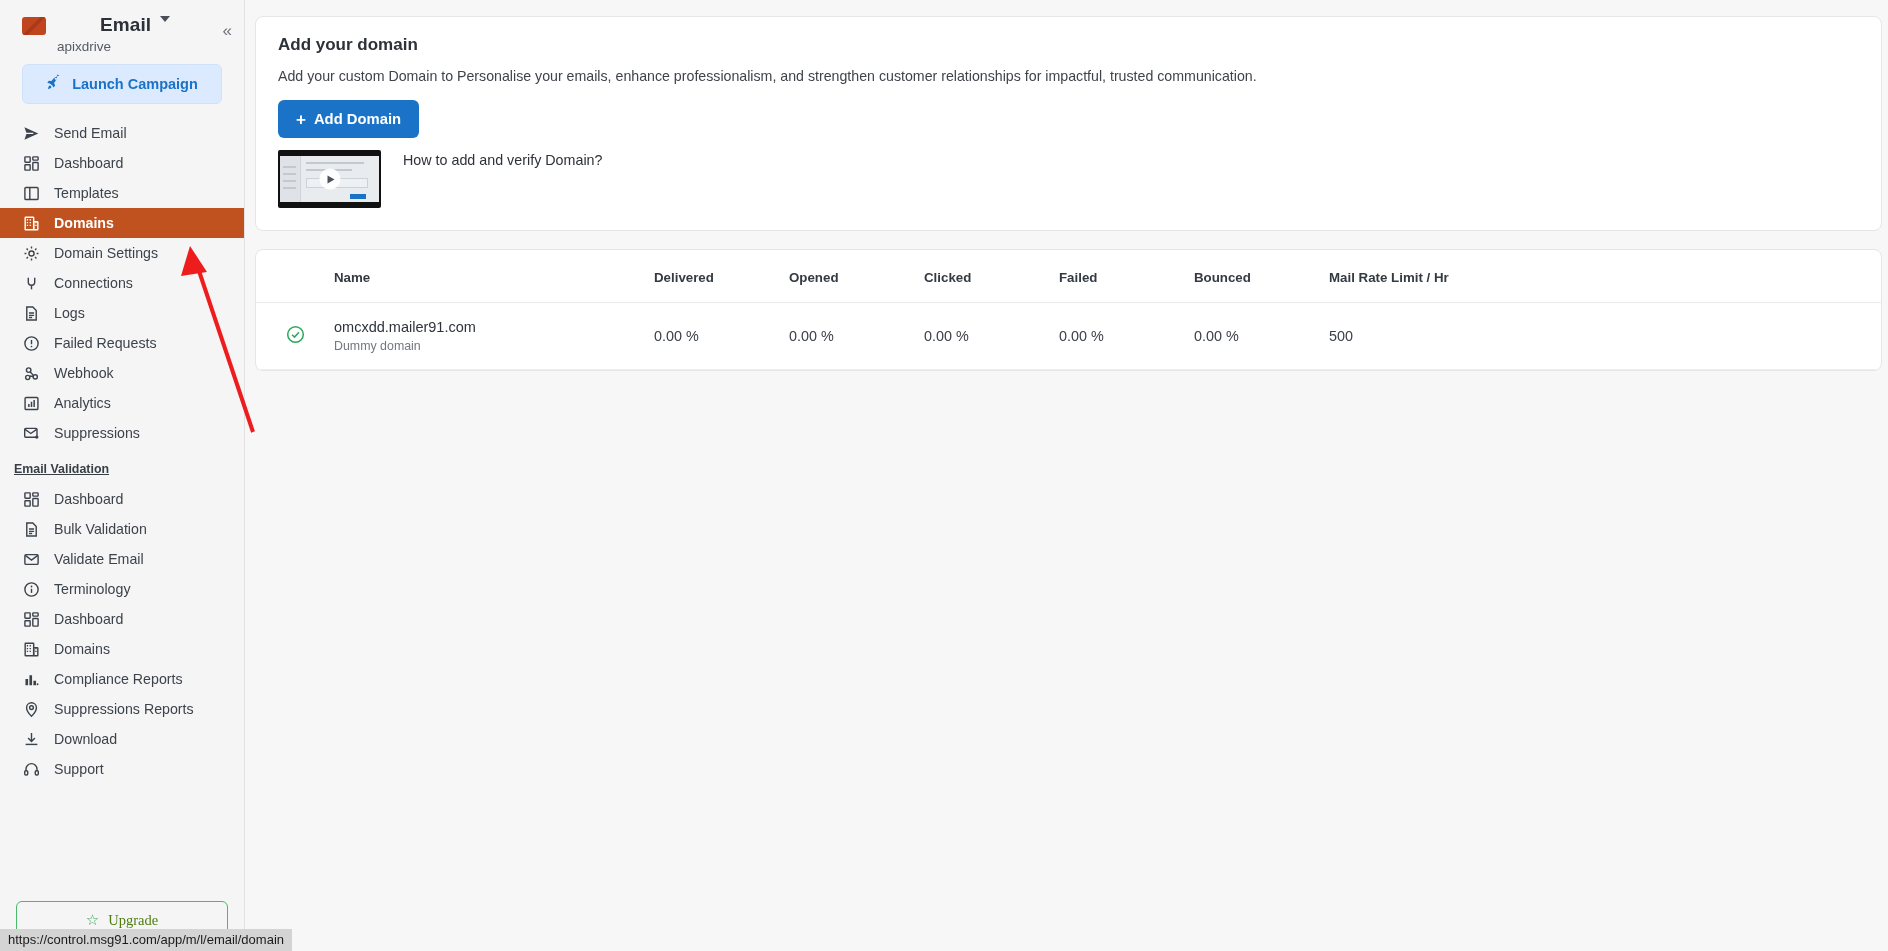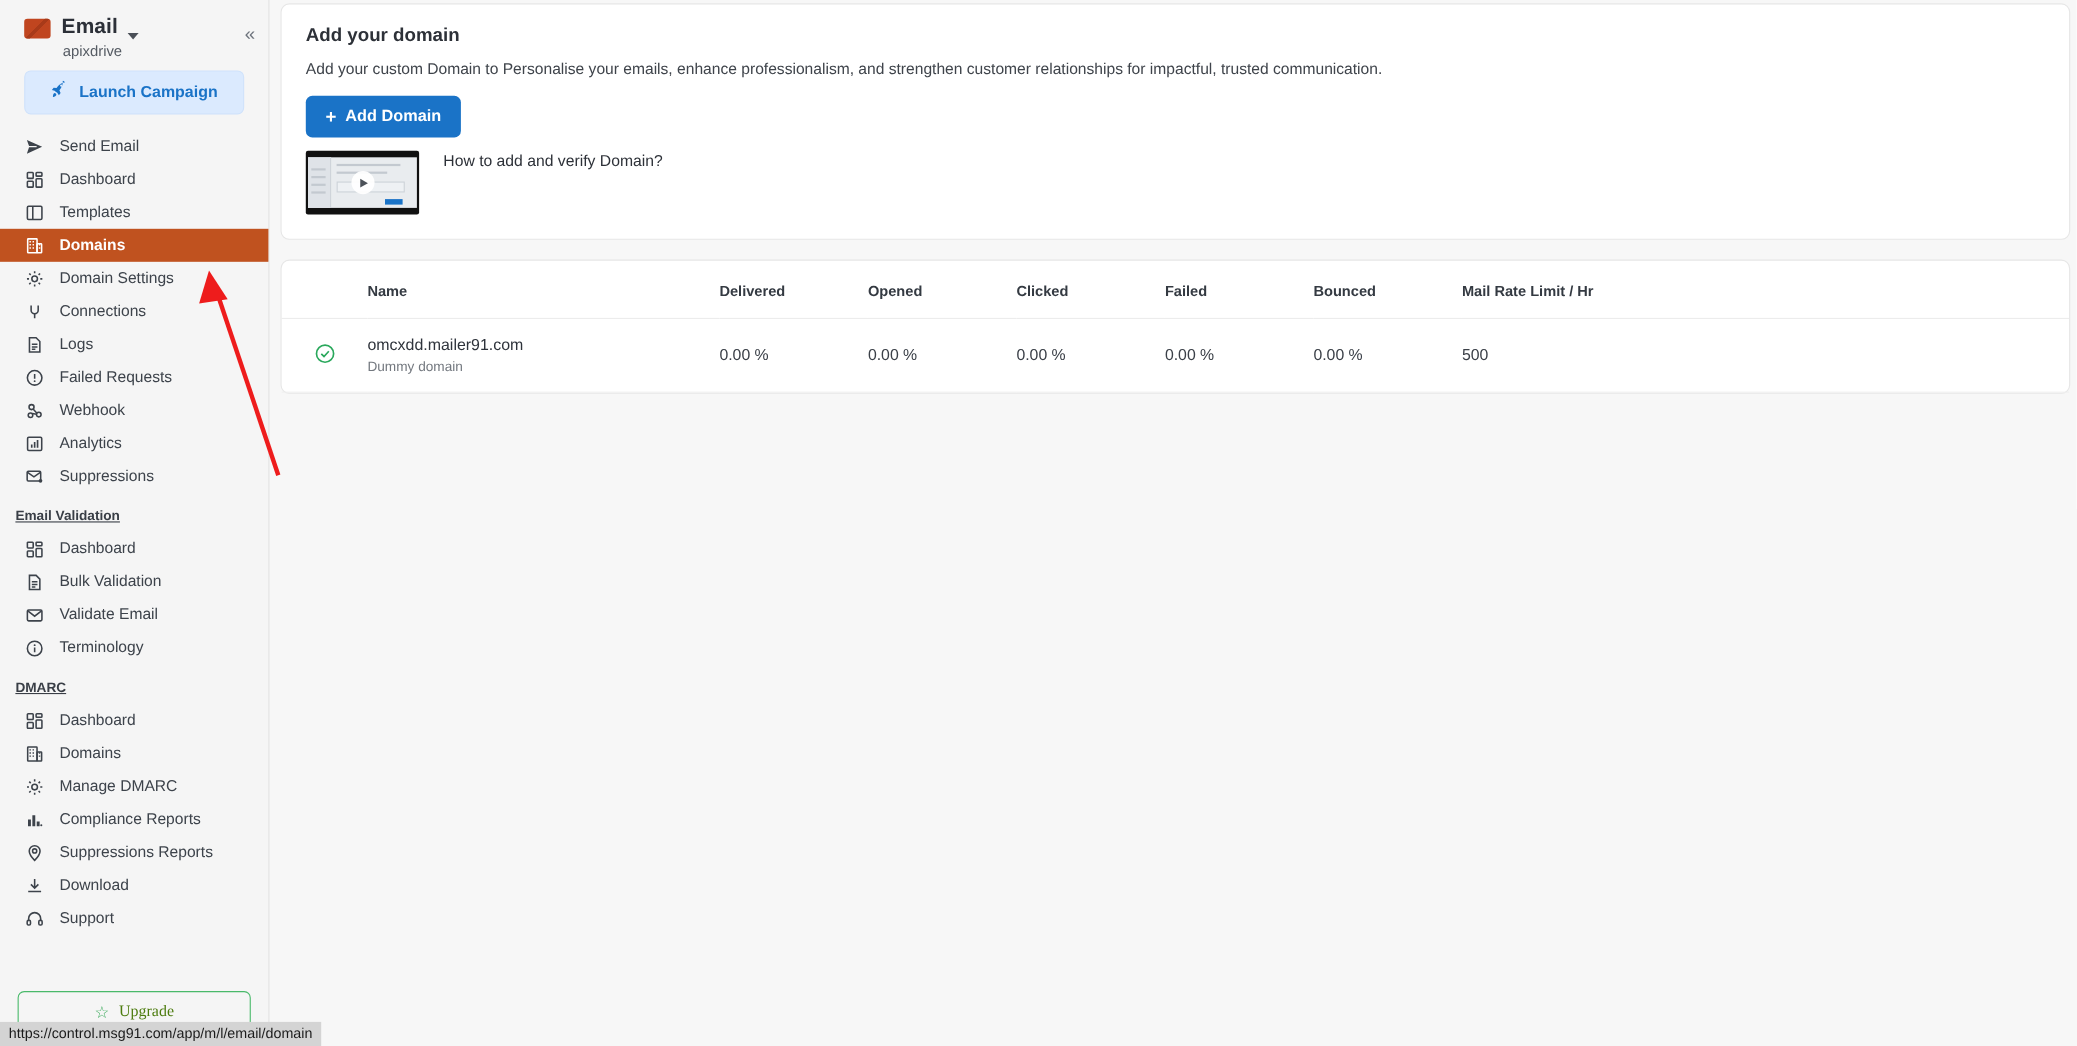--- a/index.html
+++ b/index.html
@@ -28,21 +28,21 @@
   .brand-mail-icon {
     width: 24px; height: 18px; margin-top: 3px; margin-right: 10px;
     background: #c0451f; border-radius: 3px; position: relative; flex: 0 0 24px;
   }
   .brand-mail-icon:after {
     content: ""; position: absolute; left: 0; top: 0; width: 24px; height: 18px;
     background: linear-gradient(135deg, transparent 44%, #a83a19 45%, #a83a19 55%, transparent 56%);
     border-radius: 3px;
   }
   .brand-texts { display: flex; flex-direction: column; }
-  .brand-title-line { display: flex; align-items: flex-end; gap: 9px; }
+  .brand-title-line { display: flex; align-items: flex-start; gap: 9px; margin-left: 44px; }
   .brand-title { font-size: 19px; font-weight: bold; color: #2c3038; letter-spacing: .1px; }
   .chev-down {
     width: 0; height: 0; border-left: 5px solid transparent; border-right: 5px solid transparent;
     border-top: 6px solid #4a4f57; margin-top: 2px;
   }
   .brand-sub { font-size: 13.5px; color: #555b63; margin-top: 3px; margin-left: 1px; }
   .collapse-btn {
     position: absolute; right: 12px; top: 22px;
     font-size: 17px; color: #6d737c; cursor: pointer; line-height: 1;
   }
@@ -80,21 +80,21 @@
     height: 38px; border: 1px solid #49b96a; border-radius: 6px;
     display: flex; align-items: center; justify-content: center; gap: 9px;
     cursor: pointer; background: #f5f5f5;
   }
   .upgrade-label { color: #4d7c0f; font-size: 14.5px; font-family: Liberation Serif, serif; }
   .star { color: #3dab5d; font-size: 15px; }
 
   
   .main {
     flex: 1 1 auto; background: #f7f7f7; height: 951px;
-    padding: 3px 6px 0 10px; overflow: hidden;
+    padding: 16px 6px 0 10px; overflow: hidden;
   }
   .card {
     background: #ffffff; border: 1px solid #e6e6e6; border-radius: 8px;
   }
   .card-top { padding: 18px 22px 22px 22px; }
   .sec-title { font-size: 17px; color: #2d3138; margin-bottom: 13px; }
   .sec-desc { font-size: 14.2px; color: #3f444b; margin-bottom: 16px; }
   .add-domain-btn {
     display: inline-flex; align-items: center; gap: 8px;
     background: #1a73c7; color: #fff; border: none; border-radius: 6px;
@@ -335,50 +335,40 @@
         <div class="nav-item">
           <span class="nic">
             <svg viewBox="0 0 18 18">
               <circle cx="9" cy="9" r="7"></circle>
               <path d="M9 8.2v4.4"></path>
               <circle class="fillpart" cx="9" cy="5.8" r=".95"></circle>
             </svg>
           </span>
           <span class="nav-label">Terminology</span>
         </div>
-        <div class="nav-section">DMARC</div>
         <div class="nav-item">
           <span class="nic">
             <svg viewBox="0 0 18 18">
               <rect x="2" y="2" width="5.6" height="5.6" rx=".7"></rect>
               <rect x="10.4" y="2" width="5.6" height="3.4" rx=".7"></rect>
               <rect x="2" y="10.4" width="5.6" height="5.6" rx=".7"></rect>
               <rect x="10.4" y="8" width="5.6" height="8" rx=".7"></rect>
             </svg>
           </span>
           <span class="nav-label">Dashboard</span>
         </div>
         <div class="nav-item">
           <span class="nic">
             <svg viewBox="0 0 18 18">
               <rect x="2.3" y="2.3" width="9" height="13.4" rx=".6"></rect>
               <rect x="11.3" y="7" width="4.4" height="8.7" rx=".6"></rect>
               <path class="fillpart" d="M4 4.3h1.4v1.4H4zm3 0h1.4v1.4H7zm-3 3h1.4v1.4H4zm3 0h1.4v1.4H7zm-3 3h1.4v1.4H4zm3 0h1.4v1.4H7zm6 0h1.4v1.4H13zm0-3h1.4v1.4H13z"></path>
             </svg>
           </span>
           <span class="nav-label">Domains</span>
-        </div>
-        <div class="nav-item">
-          <span class="nic">
-            <svg viewBox="0 0 18 18">
-              <circle cx="9" cy="9" r="2.7"></circle>
-              <path d="M9 1.6v2M9 14.4v2M1.6 9h2M14.4 9h2M3.8 3.8l1.4 1.4M12.8 12.8l1.4 1.4M14.2 3.8l-1.4 1.4M5.2 12.8l-1.4 1.4"></path>
-            </svg>
-          </span>
-          <span class="nav-label">Manage DMARC</span>
         </div>
         <div class="nav-item">
           <span class="nic">
             <svg viewBox="0 0 18 18">
               <path class="fillpart" d="M2.6 8.4h2.8v6.6H2.6zm4.2-4h2.8v10.6H6.8zm4.2 6h2.8v4.6H11z"></path>
               <circle class="fillpart" cx="15.4" cy="14" r="1"></circle>
             </svg>
           </span>
           <span class="nav-label">Compliance Reports</span>
         </div>

